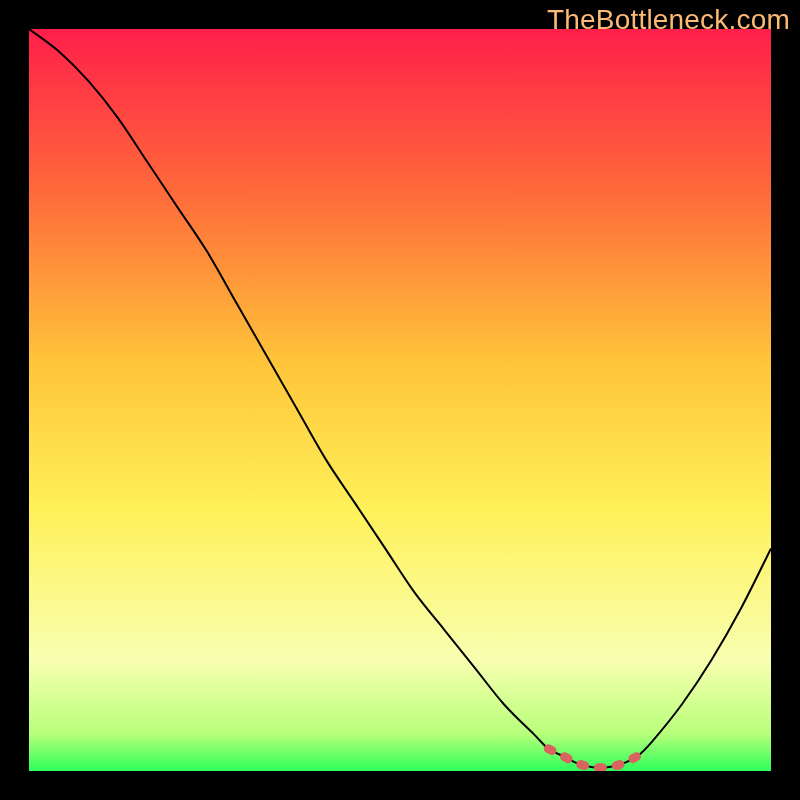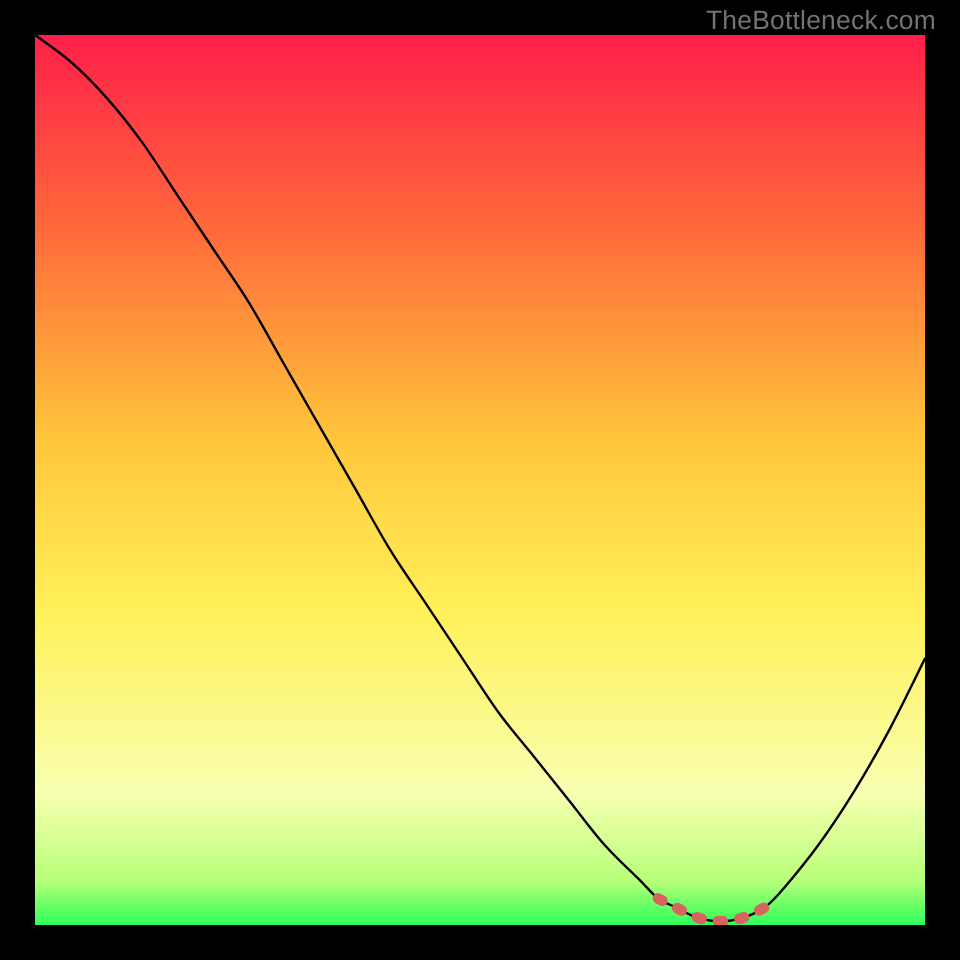--- a/index.html
+++ b/index.html
@@ -15,23 +15,23 @@
     position: absolute;
     top: 0;
     left: 0;
     width: 800px;
     height: 800px;
     background: #000000;
   }
   .watermark {
     position: absolute;
     top: 4px;
-    right: 20px;
-    color: #737373;
-    font-size: 22px;
+    right: 10px;
+    color: #fdba74;
+    font-size: 28px;
     font-weight: 500;
     letter-spacing: 0.2px;
     z-index: 10;
   }
   .plot {
     position: absolute;
     left: 29px;
     top: 29px;
     width: 742px;
     height: 742px;

